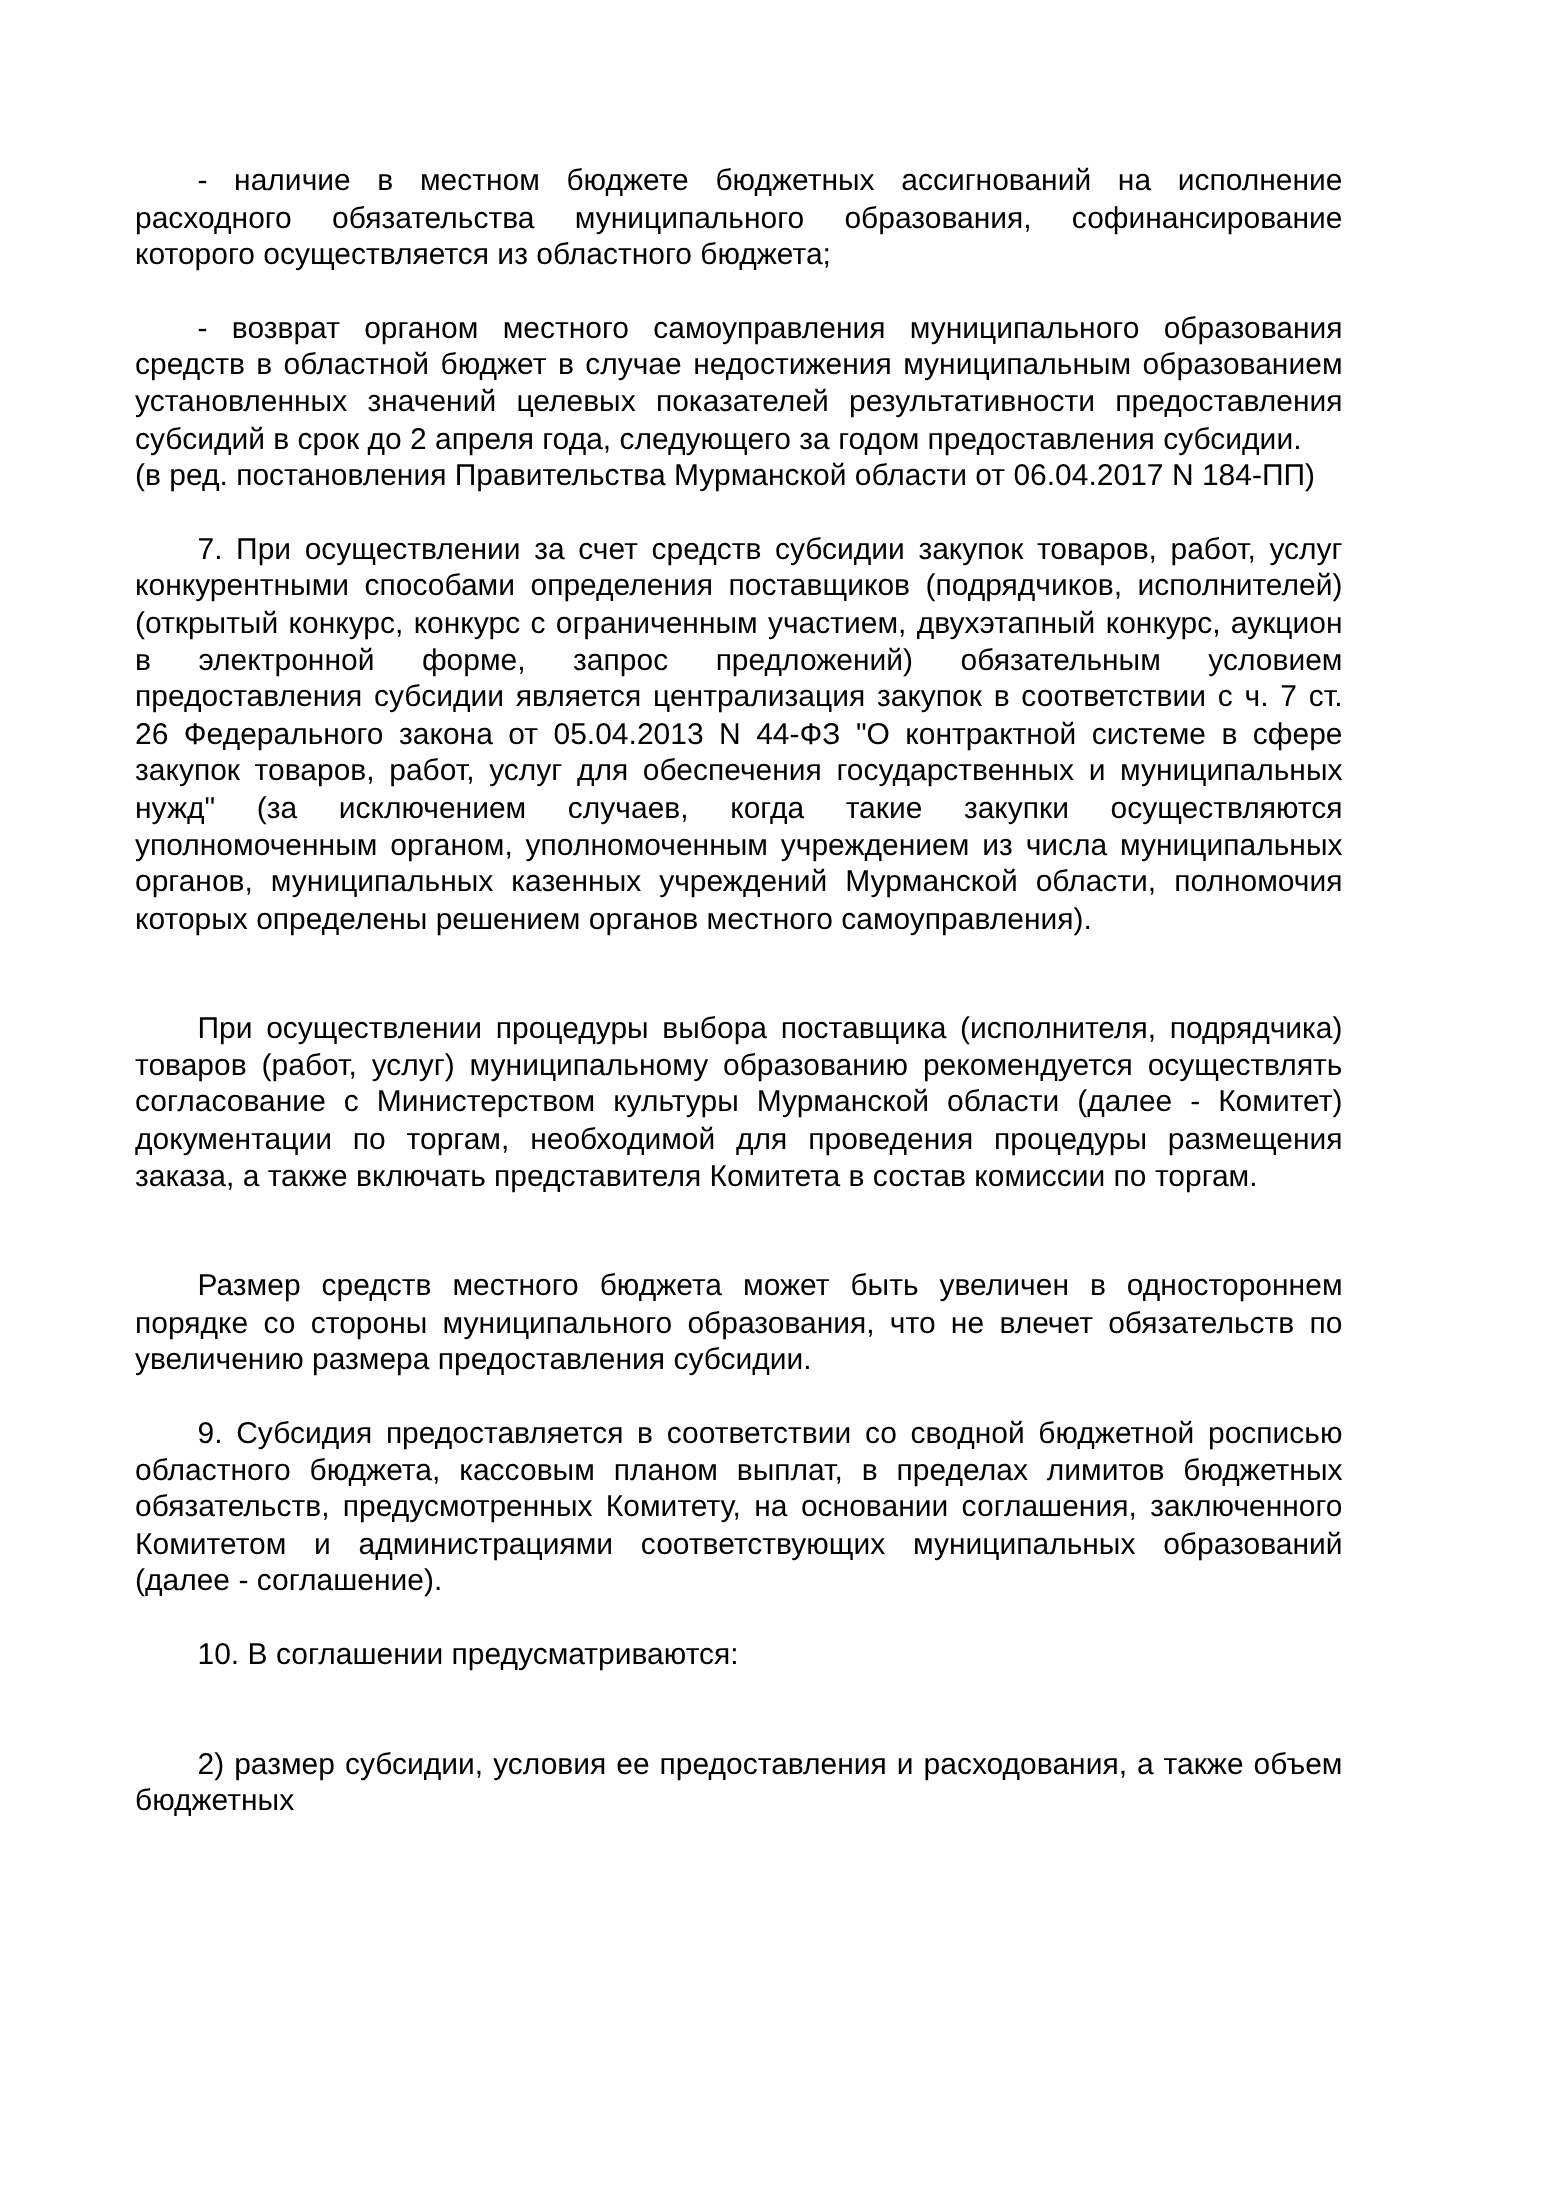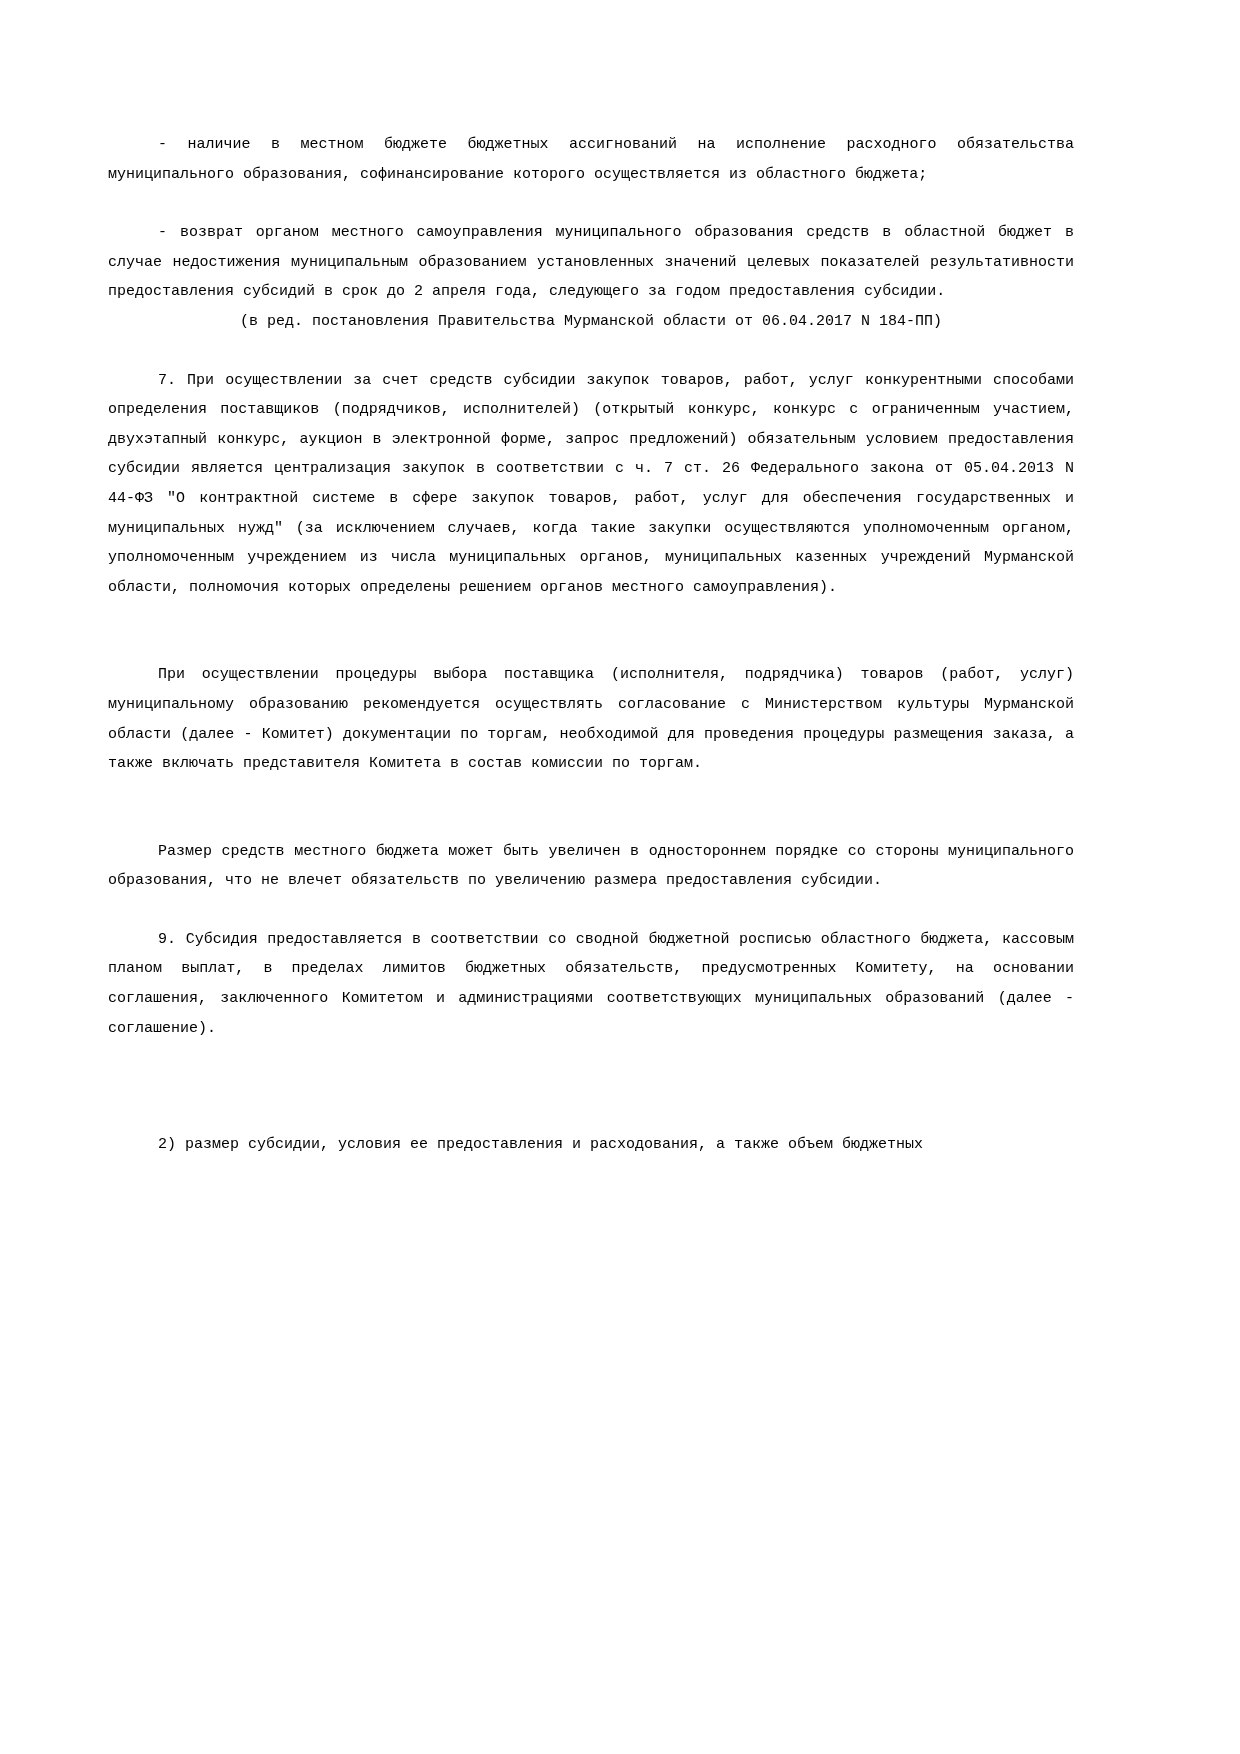--- a/index.html
+++ b/index.html
@@ -17,37 +17,37 @@
     box-sizing: border-box;
     overflow: hidden;
   }
   .content {
     position: absolute;
     left: 108px;
     top: 130px;
     width: 966px;
   }
   .para {
-    font-family: Liberation Mono, monospace;
-    font-size: 15px;
+    font-family: Liberation Sans, sans-serif;
+    font-size: 24px;
     line-height: 29.6px;
     color: #000000;
     text-align: justify;
     text-justify: inter-word;
     margin: 0 0 0 0;
     padding: 0;
     -webkit-font-smoothing: none;
   }
   
   .para.indent {
     text-indent: 50px;
   }
   
   .para.ref {
-    text-align: center;
+    text-align: left;
     text-indent: 0;
   }
   .gap {
     height: 29px;
   }
   
   .scan {
     filter: none;
   }
 </style>
@@ -75,20 +75,21 @@
     <div class="gap"></div>
 
     <div class="gap"></div>
 
     <p class="para indent">Размер средств местного бюджета может быть увеличен в одностороннем порядке со стороны муниципального образования, что не влечет обязательств по увеличению размера предоставления субсидии.</p>
     <div class="gap"></div>
 
     <p class="para indent">9. Субсидия предоставляется в соответствии со сводной бюджетной росписью областного бюджета, кассовым планом выплат, в пределах лимитов бюджетных обязательств, предусмотренных Комитету, на основании соглашения, заключенного Комитетом и администрациями соответствующих муниципальных образований (далее - соглашение).</p>
     <div class="gap"></div>
 
+    <p class="para indent">10. В соглашении предусматриваются:</p>
     <div class="gap"></div>
 
     <div class="gap"></div>
 
     <p class="para indent">2) размер субсидии, условия ее предоставления и расходования, а также объем бюджетных</p>
 
   </div>
 </div>
 
 </body></html>

